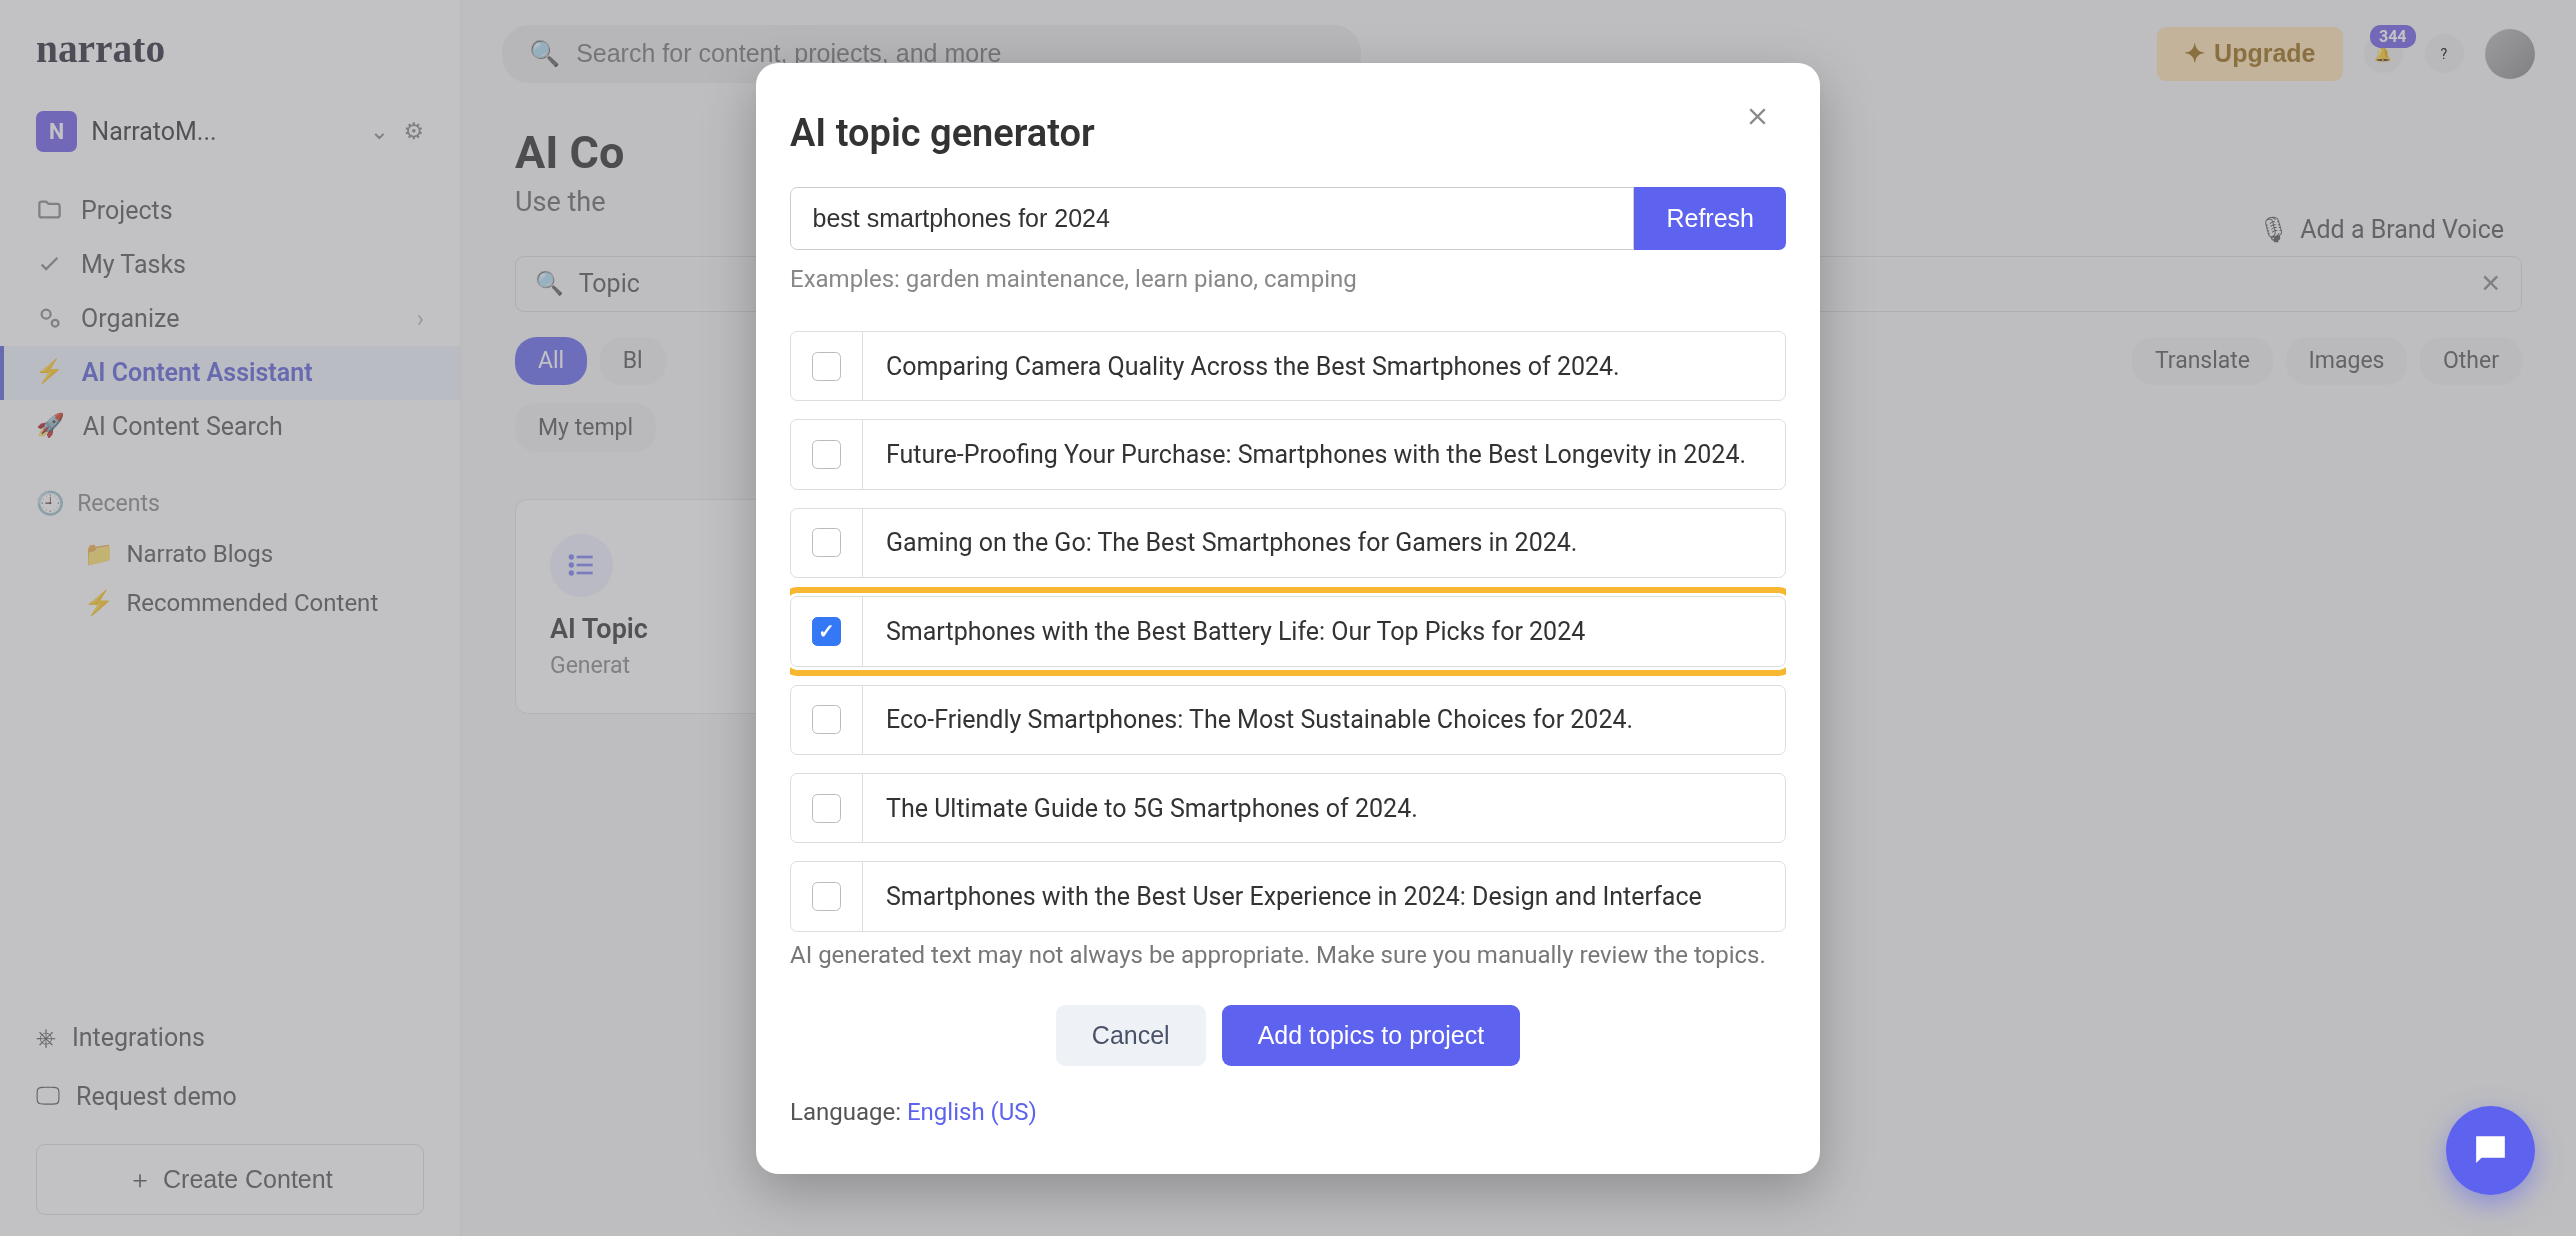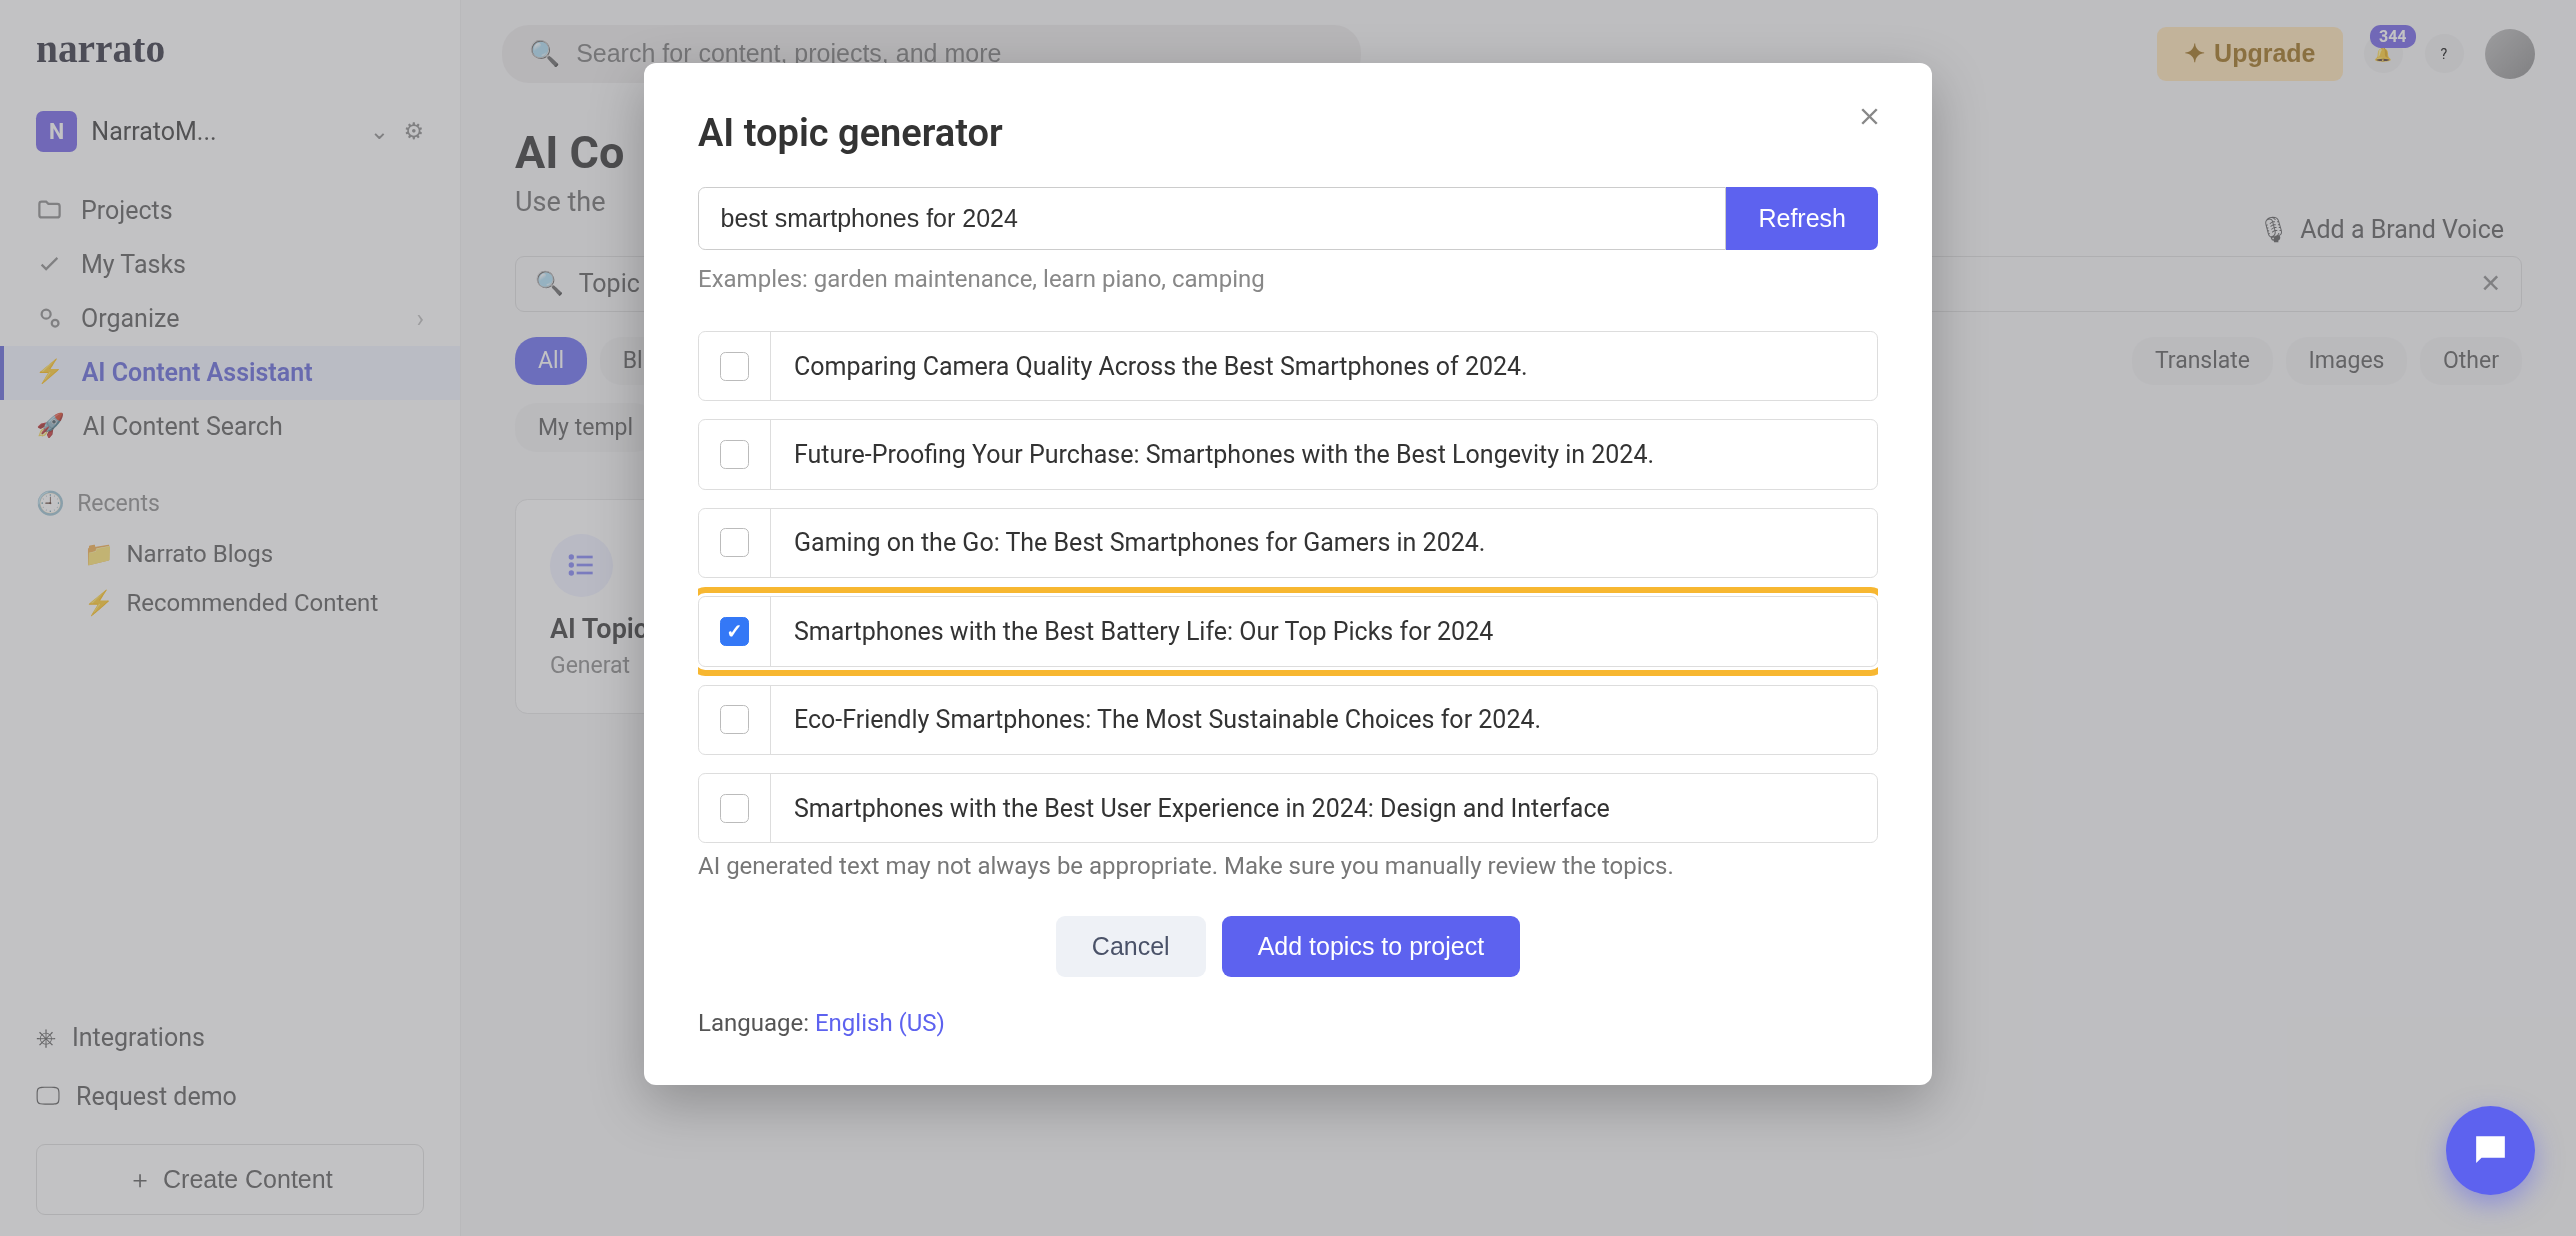--- a/index.html
+++ b/index.html
@@ -41,21 +41,21 @@
 .pill { padding: 10.7px 23px; border-radius: 21.5px; background: #f1f1f1; font-size: 23px; color: #555; }
 .pill.active { background: #6366f1; color: #fff; }
 .sub-pills { display: flex; gap: 14.3px; margin-top: 18px; }
 .card { margin-top: 47px; width: 537px; border: 0.9px solid #e5e5e5; border-radius: 12.5px; padding: 34px; background: #fff; }
 .card-icon { width: 63px; height: 63px; background: #eef0ff; border-radius: 50%; display: flex; align-items: center; justify-content: center; }
 .card-title { font-size: 27px; font-weight: 600; margin-top: 16px; color: #333; }
 .card-sub { font-size: 23px; color: #888; margin-top: 7.2px; }
 
 
 .dim { position: absolute; inset: 0; background: rgba(120,120,125,0.45); }
-.modal { position: absolute; top: 63px; left: 50%; transform: translateX(-50%); width: 1288px; background: #fff; border-radius: 12px; padding: 48px 54px; box-shadow: 0 18px 54px rgba(0,0,0,0.25); }
+.modal { position: absolute; top: 63px; left: 50%; transform: translateX(-50%); width: 1064px; background: #fff; border-radius: 22px; padding: 48px 34px; box-shadow: 0 18px 54px rgba(0,0,0,0.25); }
 .modal-title { font-size: 38px; font-weight: 600; color: #333; }
 .close-modal { position: absolute; top: 39px; right: 48px; cursor: pointer; }
 .topic-input-row { display: flex; margin-top: 32px; }
 .topic-input { flex: 1; border: 0.9px solid #ccc; border-radius: 7.2px 0 0 7.2px; padding: 16px 21.5px; font-size: 25px; color: #333; outline: none; }
 .refresh-btn { background: #5d62ef; color: #fff; border: none; border-radius: 0 7.2px 7.2px 0; padding: 0 32px; font-size: 25px; font-weight: 500; cursor: pointer; }
 .examples { color: #888; font-size: 24px; margin-top: 15px; }
 .topic-list { margin-top: 38px; display: flex; flex-direction: column; gap: 18px; max-height: 626px; overflow: hidden; }
 .topic-row { display: flex; border: 0.9px solid #ddd; border-radius: 7.2px; overflow: hidden; }
 .topic-row.highlighted-wrap { outline: 6.3px solid #f7b731; outline-offset: 3.6px; border-radius: 7.2px; }
 .check-cell { width: 72px; border-right: 0.9px solid #ddd; display: flex; align-items: center; justify-content: center; }
@@ -258,20 +258,26 @@
       <div class="topic-row">
         <div class="check-cell">
           <div class="checkbox"></div>
         </div>
         <div class="topic-text">Eco-Friendly Smartphones: The Most Sustainable Choices for 2024.</div>
       </div>
       <div class="topic-row">
         <div class="check-cell">
           <div class="checkbox"></div>
         </div>
+        <div class="topic-text">The Ultimate Guide to 5G Smartphones of 2024.</div>
+      </div>
+      <div class="topic-row">
+        <div class="check-cell">
+          <div class="checkbox"></div>
+        </div>
         <div class="topic-text">Smartphones with the Best User Experience in 2024: Design and Interface</div>
       </div>
     </div>
   <div class="disclaimer">AI generated text may not always be appropriate. Make sure you manually review the topics.</div>
   <div class="modal-actions">
     <button class="btn-cancel">Cancel</button>
     <button class="btn-add">Add topics to project</button>
   </div>
   <div class="lang-row">
     <span>Language: </span><a class="lang-link">English (US)</a>

